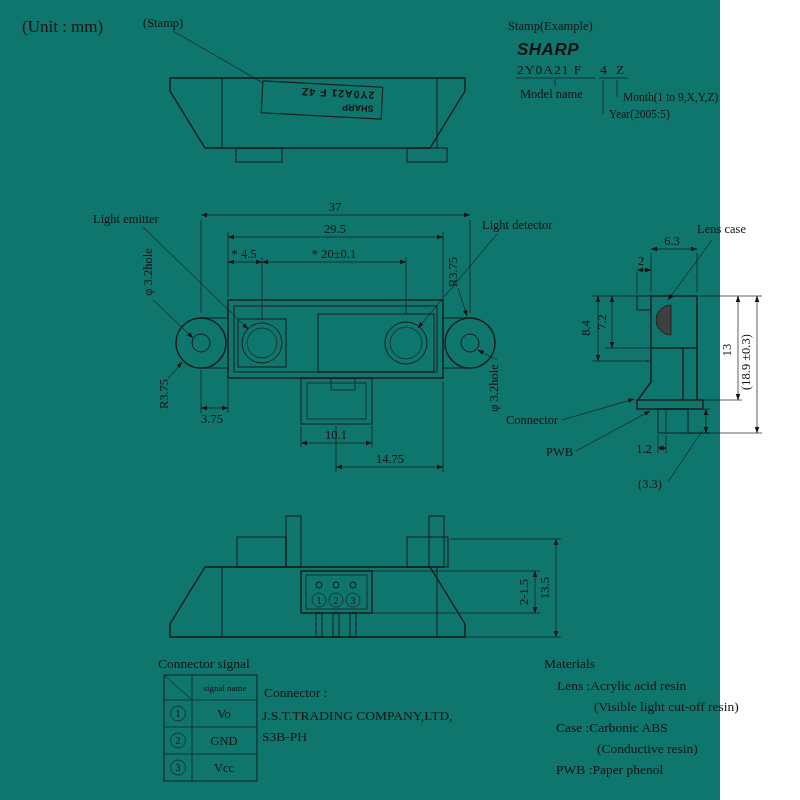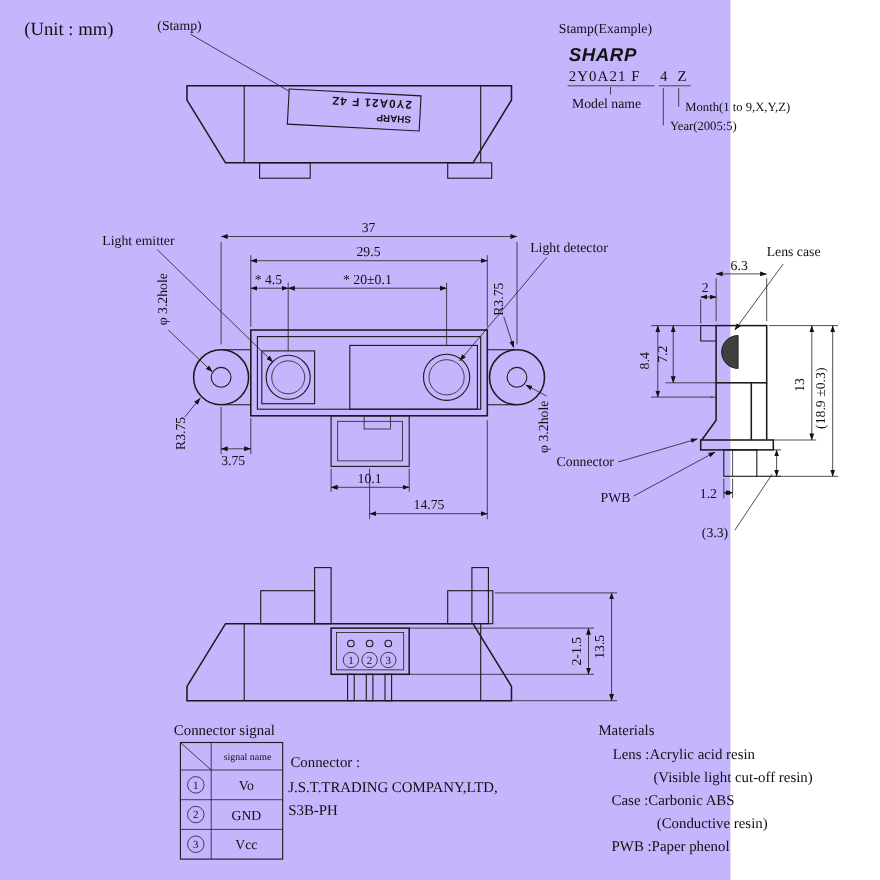--- a/index.html
+++ b/index.html
@@ -1,16 +1,16 @@
 <!DOCTYPE html>
 <html><head>
 <meta charset="utf-8">
 <style>
   html,body{margin:0;padding:0;background:#ffffff;}
-  .page{width:664px;height:800px;position:relative;background:#c4b5fd;}
+  .page{width:720px;height:800px;position:relative;background:#0f766e;}
   svg{font-family:"Liberation Serif",serif;}
   .ol{stroke:#1a1a1a;stroke-width:1.4;fill:none;stroke-linejoin:miter;}
   .ol2{stroke:#1a1a1a;stroke-width:1;fill:none;}
   .thin{stroke:#1a1a1a;stroke-width:0.7;fill:none;}
   text{fill:#111;}
   .t17{font-size:17px;}
   .t13{font-size:13.5px;}
   .t12{font-size:12.5px;}
   .t11{font-size:11.5px;}
   .t10{font-size:10px;}

